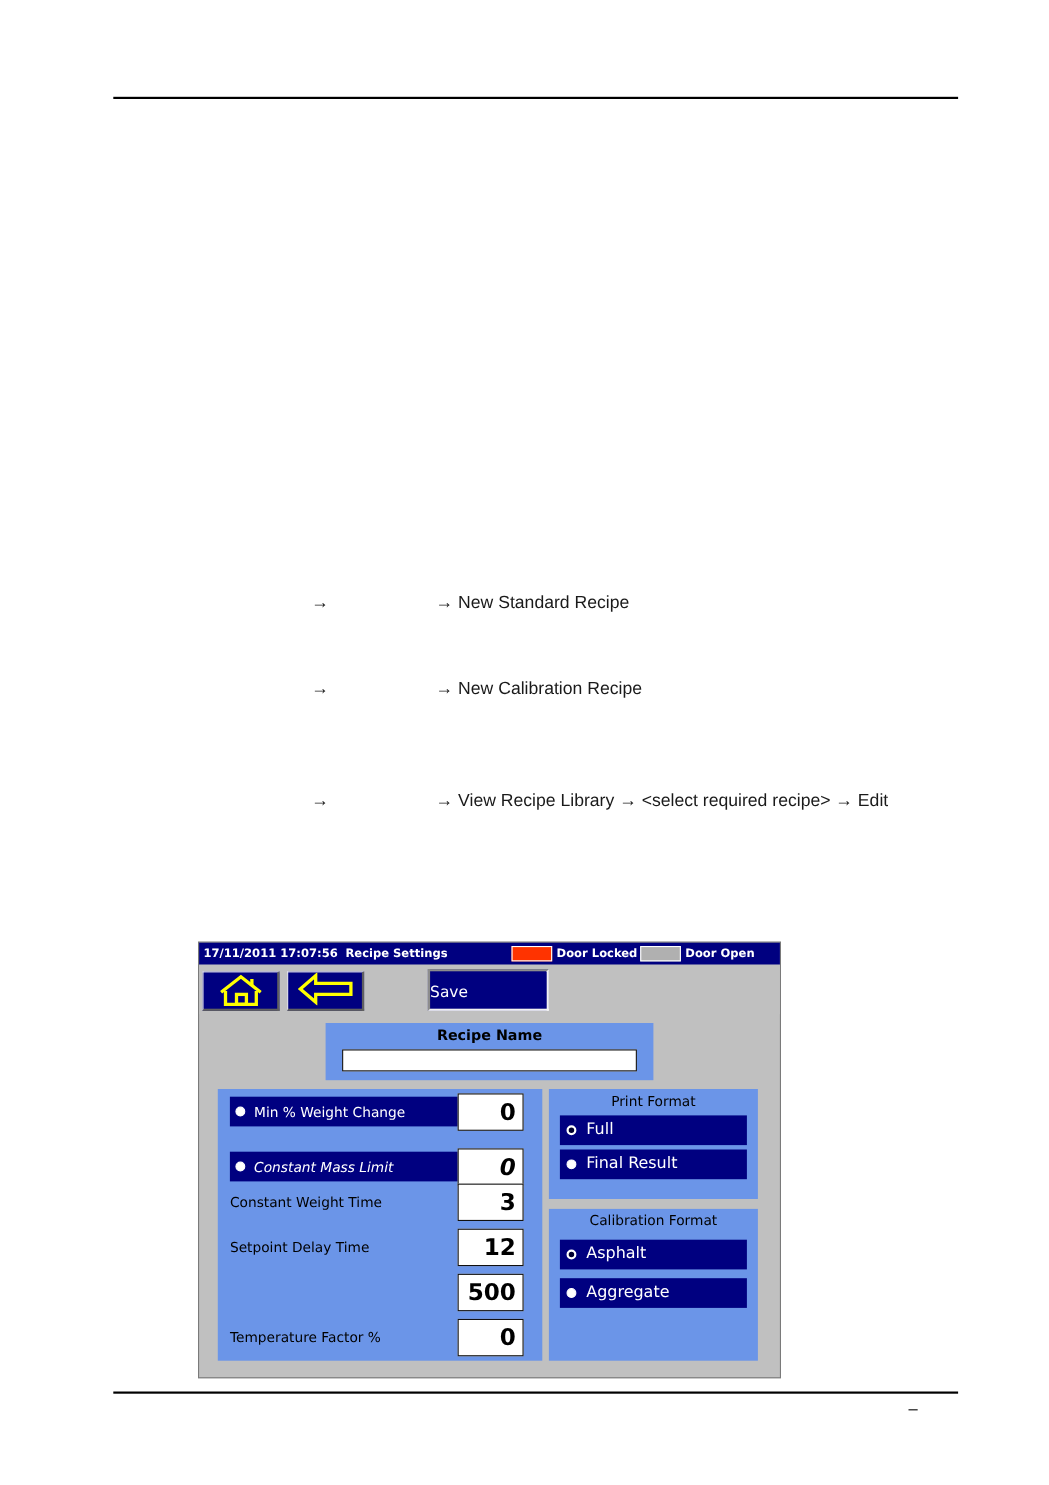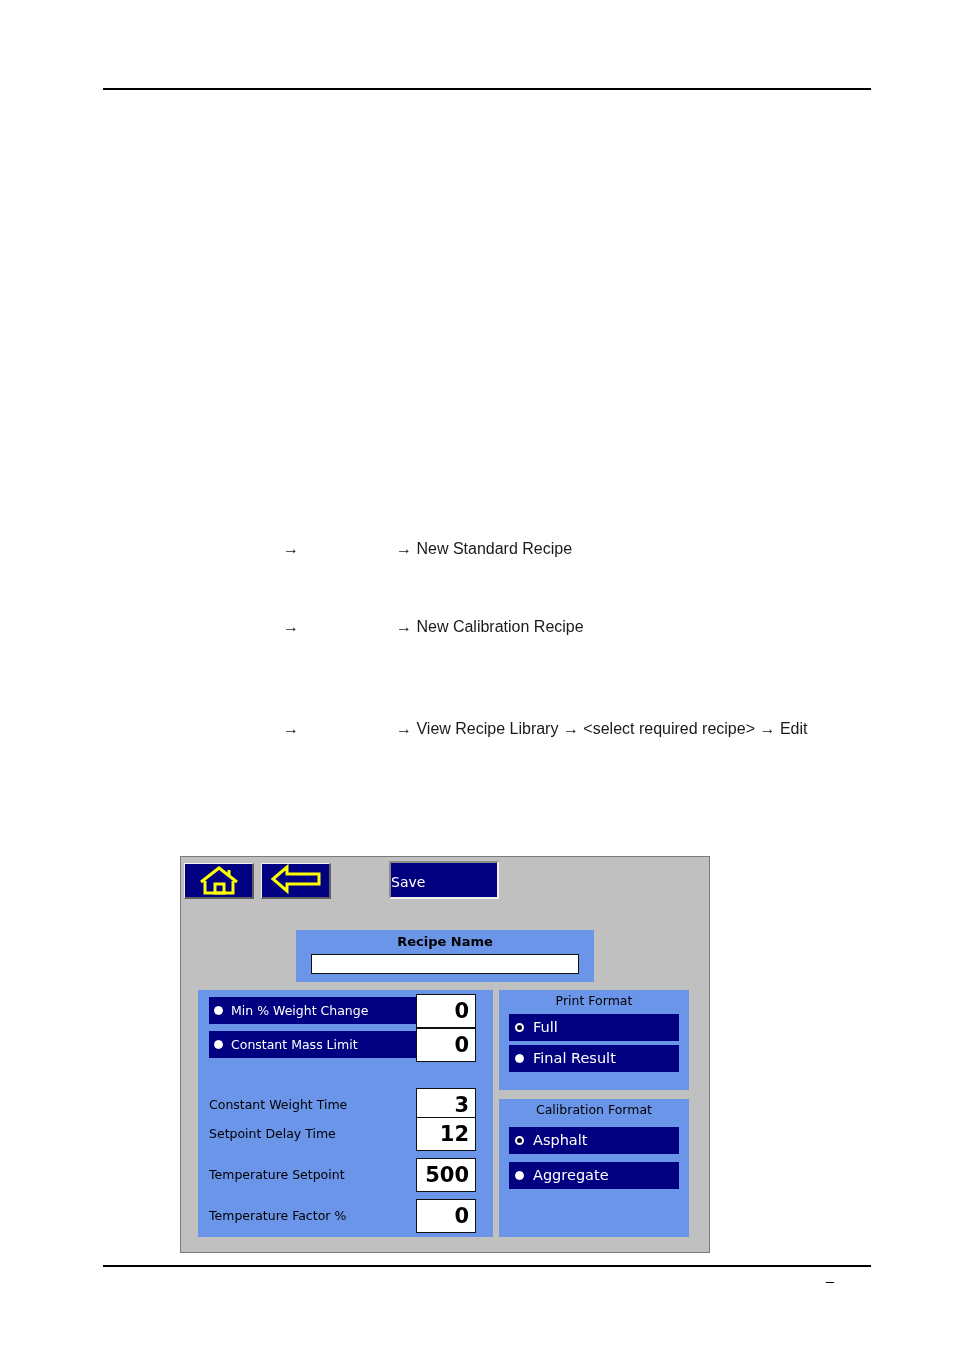--- a/index.html
+++ b/index.html
@@ -285,20 +285,28 @@
 <div class="proc-line l2">
   <span class="proc-arrow-lead">→</span><span>→ New Calibration Recipe</span>
 </div>
 
 <div class="proc-line l3">
   <span class="proc-arrow-lead">→</span><span>→ View Recipe Library → &lt;select required recipe&gt; → Edit</span>
 </div>
 
 <div id="hmi-window">
 
+  <div id="hmi-statusbar">
+    <span class="sb-datetime">17/11/2011 17:07:56</span>
+    <span class="sb-title">Recipe Settings</span>
+    <span class="sb-lamp locked"></span>
+    <span class="sb-label-locked">Door Locked</span>
+    <span class="sb-lamp open"></span>
+    <span class="sb-label-open">Door Open</span>
+  </div>
 
   <div id="hmi-toolbar">
 
     <div class="nav-btn home">
       <span>
         <svg width="44" height="32" viewBox="0 0 44 32">
           <path d="M4 18 L22 4 L40 18" fill="none" stroke="#ffff00" stroke-width="3"></path>
           <path d="M8 17 L8 29 L36 29 L36 17" fill="none" stroke="#ffff00" stroke-width="3"></path>
           <rect x="18" y="20" width="9" height="9" fill="none" stroke="#ffff00" stroke-width="3"></rect>
           <path d="M32 6 L32 12" stroke="#ffff00" stroke-width="3"></path>
@@ -325,40 +333,39 @@
   <div id="params-panel">
 
     <div class="param-row" style="top:4px;">
       <div class="param-chip">
         <span class="radio-dot on"></span>
         <span>Min % Weight Change</span>
       </div>
       <div class="param-value">0</div>
     </div>
 
-    <div class="param-row" style="top:38px;">
+    <div class="param-row" style="top:54px;font-style:italic;">
       <div class="param-chip">
         <span class="radio-dot on"></span>
         <span>Constant Mass Limit</span>
       </div>
       <div class="param-value">0</div>
     </div>
 
-    <div class="param-row" style="top:98px;">
+    <div class="param-row" style="top:86px;">
       <div class="param-plain">Constant Weight Time</div>
       <div class="param-value">3</div>
     </div>
 
     <div class="param-row" style="top:127px;">
       <div class="param-plain">Setpoint Delay Time</div>
       <div class="param-value">12</div>
     </div>
 
     <div class="param-row" style="top:168px;">
-      <div class="param-plain">Temperature Setpoint</div>
       <div class="param-value">500</div>
     </div>
 
     <div class="param-row" style="top:209px;">
       <div class="param-plain">Temperature Factor %</div>
       <div class="param-value">0</div>
     </div>
   </div>
 
   <div class="format-group" id="print-format-group">

